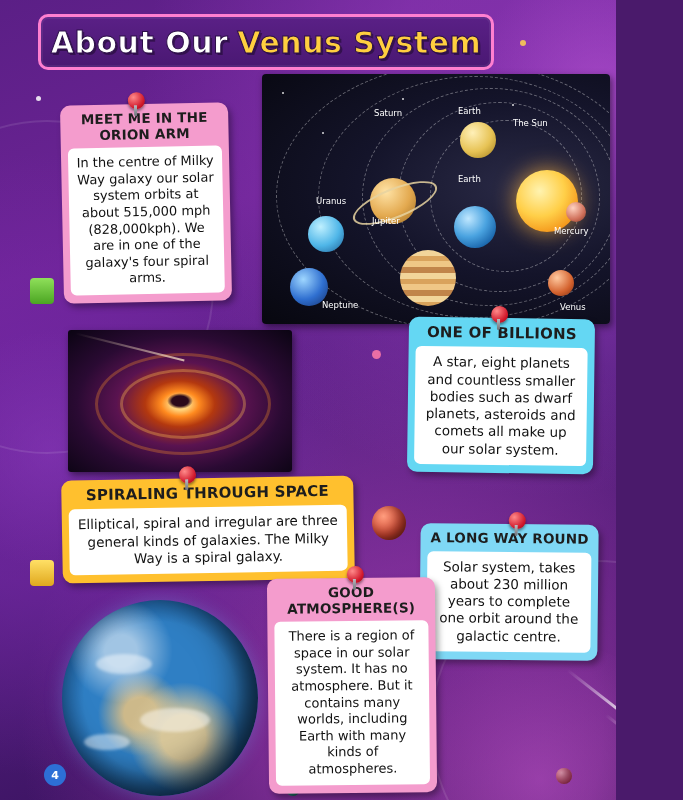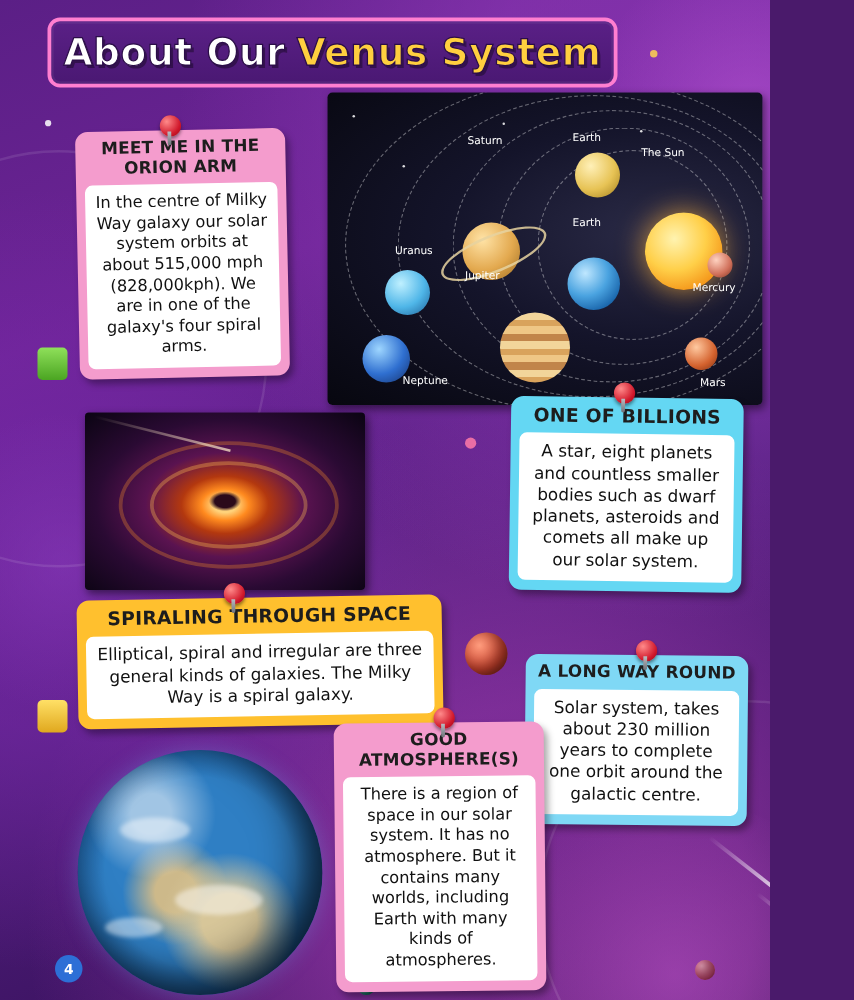--- a/index.html
+++ b/index.html
@@ -185,21 +185,21 @@
     <div class="planet" style="left:198px;top:48px;width:36px;height:36px;background:radial-gradient(circle at 35% 30%,#fff0b8,#e7c355 55%,#a07c1c);"></div>
     <div class="lbl" style="left:196px;top:32px;">Earth</div>
 
     <div class="planet" style="left:192px;top:132px;width:42px;height:42px;background:radial-gradient(circle at 34% 30%,#bfe7ff,#4aa3e0 45%,#1e6bb0 75%,#0c3b6b);"></div>
     <div class="lbl" style="left:196px;top:100px;">Earth</div>
 
     <div class="planet" style="left:304px;top:128px;width:20px;height:20px;background:radial-gradient(circle at 35% 30%,#ffd2c0,#d0705a 60%,#7d3524);"></div>
     <div class="lbl" style="left:292px;top:152px;text-align:center;">Mercury</div>
 
     <div class="planet" style="left:286px;top:196px;width:26px;height:26px;background:radial-gradient(circle at 35% 30%,#ffc9a0,#d4622e 60%,#7e2f12);"></div>
-    <div class="lbl" style="left:298px;top:228px;">Mars</div>
+    <div class="lbl" style="left:298px;top:228px;">Venus</div>
 
     <div class="planet" style="left:138px;top:176px;width:56px;height:56px;background:repeating-linear-gradient(180deg,#f2d59a 0 6px,#d9a35c 6px 11px,#efc786 11px 17px,#c1854a 17px 23px);"></div>
     <div class="lbl" style="left:110px;top:142px;">Jupiter</div>
 
     <div class="planet" style="left:46px;top:142px;width:36px;height:36px;background:radial-gradient(circle at 35% 30%,#bff0ff,#4fb6e8 55%,#1d5f96);"></div>
     <div class="lbl" style="left:38px;top:122px;padding-left:16px;">Uranus</div>
 
     <div class="planet" style="left:28px;top:194px;width:38px;height:38px;background:radial-gradient(circle at 35% 30%,#9ed6ff,#2f6fd0 55%,#16326e);"></div>
     <div class="lbl" style="left:60px;top:226px;">Neptune</div>
   </div>

